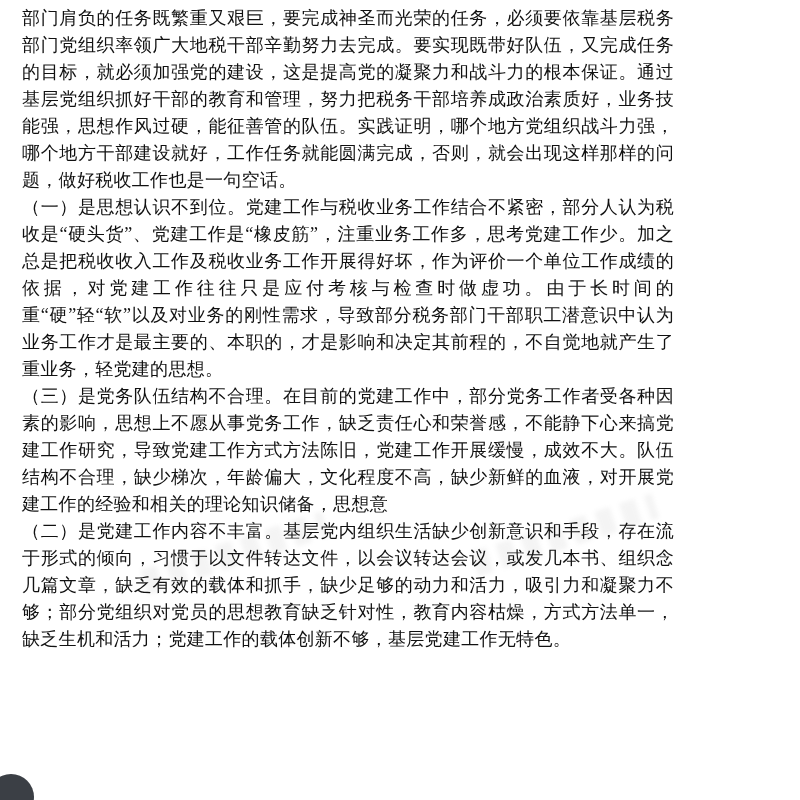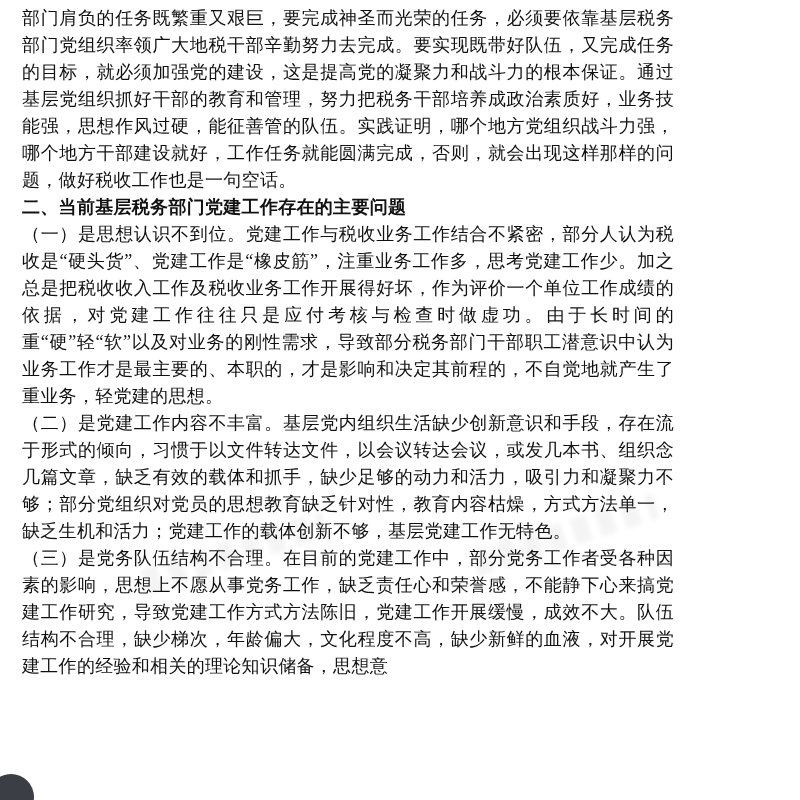--- a/index.html
+++ b/index.html
@@ -67,19 +67,18 @@
   }
 </style>
 </head>
 <body>
 
 <div class="page">
   <div class="watermark w1"></div>
   <div class="watermark w2"></div>
   <div class="doc-body" id="paragraphs">
       <p class="para">部门肩负的任务既繁重又艰巨，要完成神圣而光荣的任务，必须要依靠基层税务部门党组织率领广大地税干部辛勤努力去完成。要实现既带好队伍，又完成任务的目标，就必须加强党的建设，这是提高党的凝聚力和战斗力的根本保证。通过基层党组织抓好干部的教育和管理，努力把税务干部培养成政治素质好，业务技能强，思想作风过硬，能征善管的队伍。实践证明，哪个地方党组织战斗力强，哪个地方干部建设就好，工作任务就能圆满完成，否则，就会出现这样那样的问题，做好税收工作也是一句空话。</p>
-      <p class="para bold">二、当前基层税务部门党建工作存在的主要问题</p>
       <p class="para">（一）是思想认识不到位。党建工作与税收业务工作结合不紧密，部分人认为税收是“硬头货”、党建工作是“橡皮筋”，注重业务工作多，思考党建工作少。加之总是把税收收入工作及税收业务工作开展得好坏，作为评价一个单位工作成绩的依据，对党建工作往往只是应付考核与检查时做虚功。由于长时间的重“硬”轻“软”以及对业务的刚性需求，导致部分税务部门干部职工潜意识中认为业务工作才是最主要的、本职的，才是影响和决定其前程的，不自觉地就产生了重业务，轻党建的思想。</p>
+      <p class="para">（三）是党务队伍结构不合理。在目前的党建工作中，部分党务工作者受各种因素的影响，思想上不愿从事党务工作，缺乏责任心和荣誉感，不能静下心来搞党建工作研究，导致党建工作方式方法陈旧，党建工作开展缓慢，成效不大。队伍结构不合理，缺少梯次，年龄偏大，文化程度不高，缺少新鲜的血液，对开展党建工作的经验和相关的理论知识储备，思想意</p>
       <p class="para">（二）是党建工作内容不丰富。基层党内组织生活缺少创新意识和手段，存在流于形式的倾向，习惯于以文件转达文件，以会议转达会议，或发几本书、组织念几篇文章，缺乏有效的载体和抓手，缺少足够的动力和活力，吸引力和凝聚力不够；部分党组织对党员的思想教育缺乏针对性，教育内容枯燥，方式方法单一，缺乏生机和活力；党建工作的载体创新不够，基层党建工作无特色。</p>
-      <p class="para">（三）是党务队伍结构不合理。在目前的党建工作中，部分党务工作者受各种因素的影响，思想上不愿从事党务工作，缺乏责任心和荣誉感，不能静下心来搞党建工作研究，导致党建工作方式方法陈旧，党建工作开展缓慢，成效不大。队伍结构不合理，缺少梯次，年龄偏大，文化程度不高，缺少新鲜的血液，对开展党建工作的经验和相关的理论知识储备，思想意</p>
     </div>
   <div class="corner-shape"></div>
 </div>
 
 </body></html>

